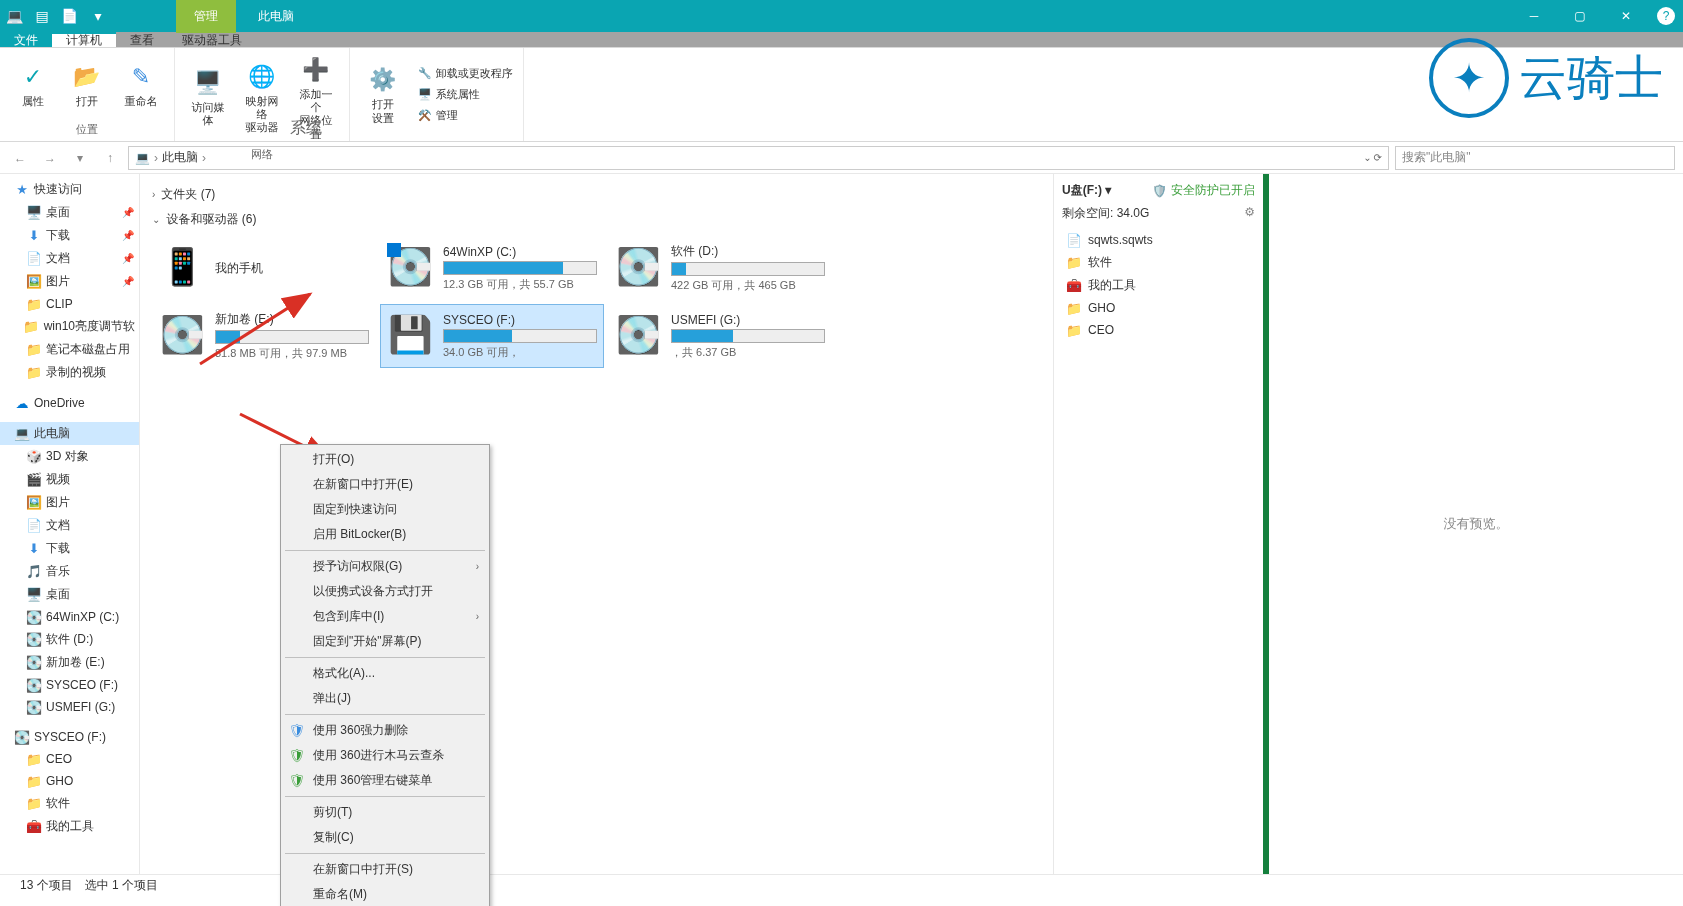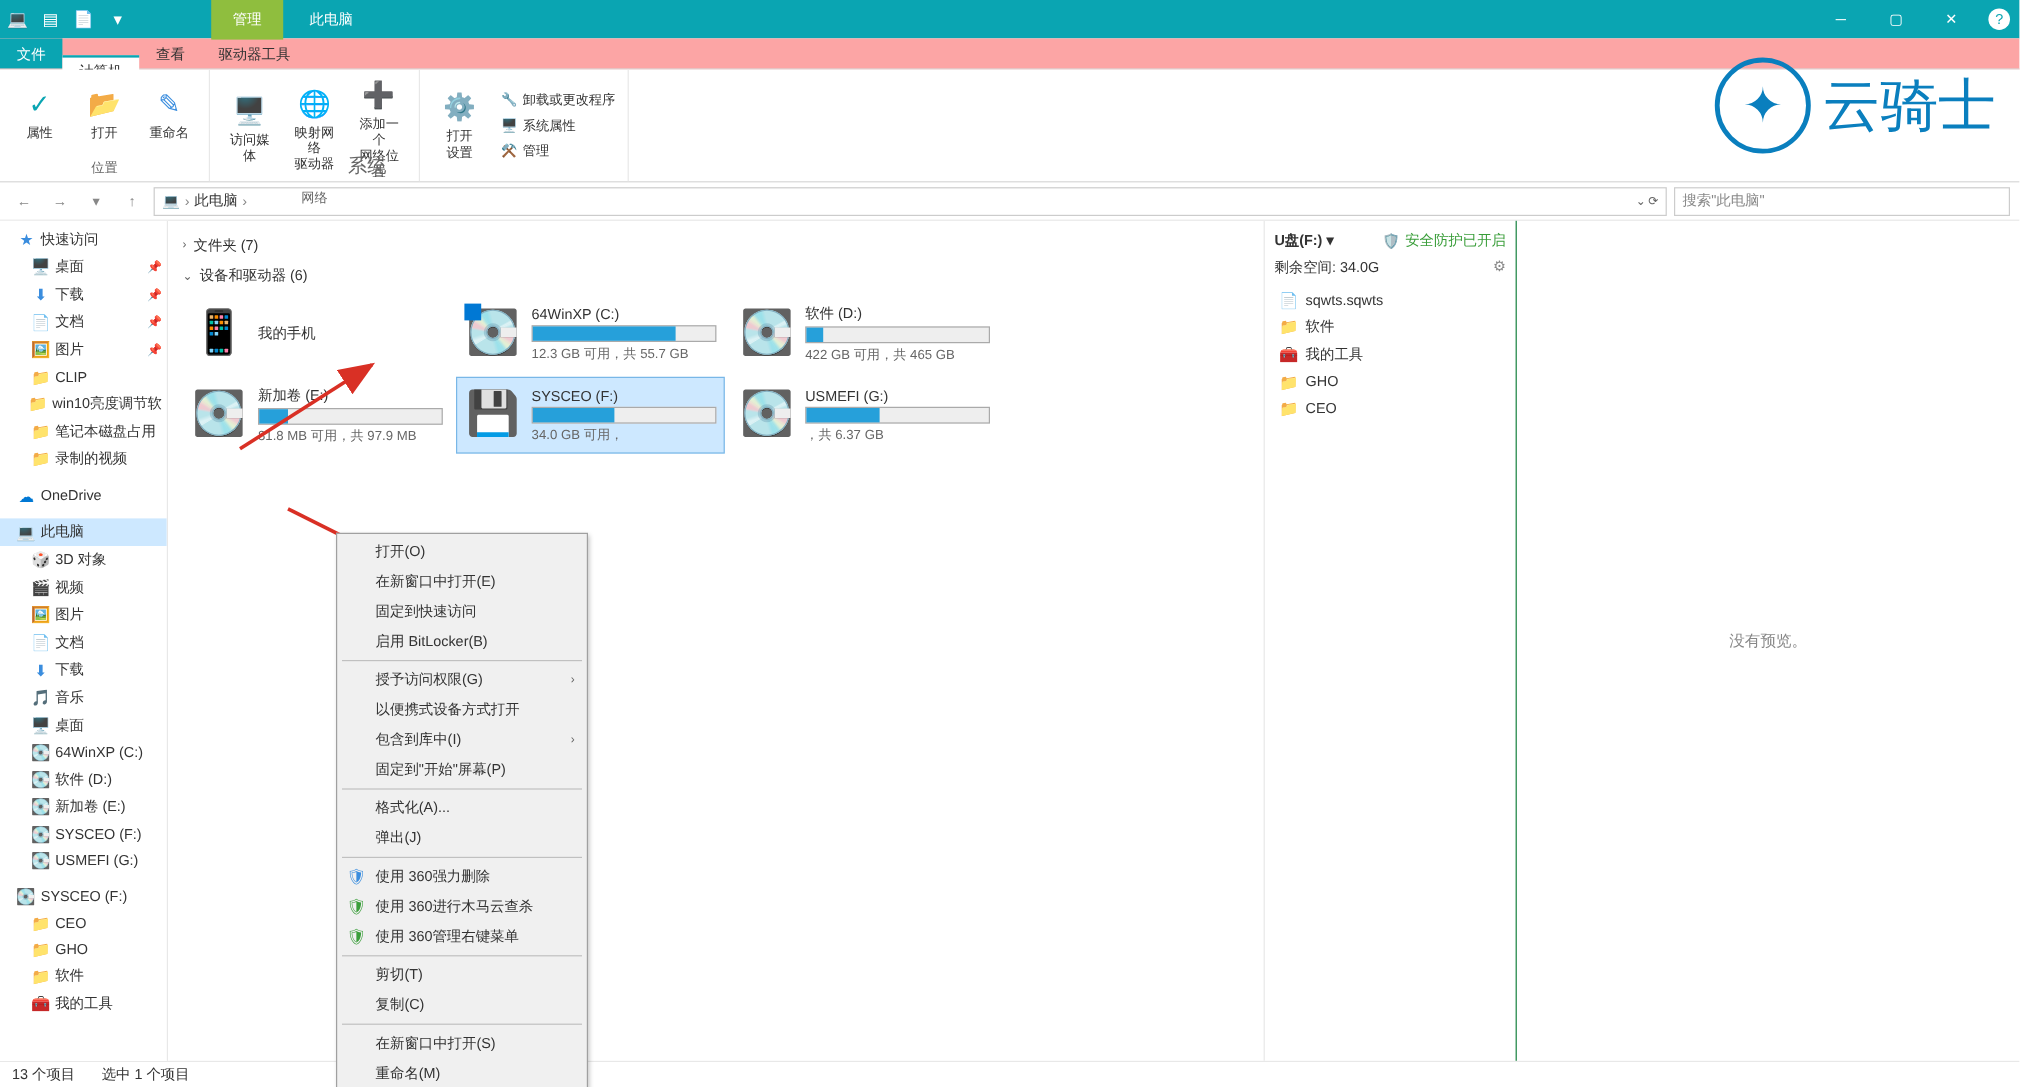--- a/index.html
+++ b/index.html
@@ -12,21 +12,21 @@
 .titlebar-qat { display: flex; gap: 4px; }
 .qat-btn { width: 24px; height: 24px; display: flex; align-items: center; justify-content: center; color: #fff; cursor: pointer; font-size: 14px; }
 .titlebar-tabs { display: flex; margin-left: 60px; }
 .titlebar-tab { padding: 8px 18px; color: #fff; }
 .titlebar-tab.active { background: #8fbe3e; }
 .titlebar-title { color: #fff; padding: 0 16px; }
 .titlebar-right { display: flex; }
 .win-btn { width: 46px; height: 32px; display: flex; align-items: center; justify-content: center; color: #fff; font-size: 12px; }
 
 
-.ribbon-tabs { height: 26px; background: #fca5a5; border-bottom: 1px solid #d8d8d8; display: flex; align-items: center; }
+.ribbon-tabs { height: 16px; background: #a3a3a3; border-bottom: 1px solid #d8d8d8; display: flex; align-items: flex-end; }
 .rtab { padding: 0 14px; height: 100%; display: flex; align-items: center; cursor: pointer; border-top: 2px solid transparent; }
 .rtab.file { background: #0aa5b2; color: #fff; }
 .rtab.active { border-top: 2px solid #0aa5b2; background: #fff; margin-top: 28px; }
 
 
 .ribbon { height: 94px; background: #fff; border-bottom: 1px solid #d8d8d8; display: flex; position: relative; }
 .ribbon-group { display: flex; flex-direction: column; padding: 2px 8px; border-right: 1px solid #e8e8e8; }
 .ribbon-group-items { display: flex; flex: 1; gap: 4px; }
 .ribbon-group-label { font-size: 11px; color: #666; text-align: center; padding: 2px 0; }
 .ribbon-btn { display: flex; flex-direction: column; align-items: center; justify-content: center; width: 50px; padding: 4px; cursor: pointer; }
@@ -78,34 +78,34 @@
 
 
 .right-panel { width: 210px; border-left: 1px solid #e8e8e8; padding: 6px 8px; font-size: 12px; }
 .rp-header { display: flex; justify-content: space-between; align-items: center; padding: 2px 0; }
 .rp-header .title-dd { font-weight: bold; }
 .rp-security { color: #3a9e3a; display: flex; align-items: center; gap: 4px; }
 .rp-sub { color: #333; margin: 4px 0 8px 0; display:flex; justify-content:space-between; }
 .rp-list { display: flex; flex-direction: column; gap: 2px; }
 .rp-item { display: flex; align-items: center; gap: 6px; padding: 2px 4px; }
 
-.preview-panel { width: 420px; border-left: 1px solid #15803d; display: flex; align-items: center; justify-content: center; color: #888; font-size: 13px; }
+.preview-panel { width: 420px; border-left: 6px solid #15803d; display: flex; align-items: center; justify-content: center; color: #888; font-size: 13px; }
 
 
 .context-menu { position: absolute; left: 280px; top: 444px; width: 210px; background: #f0f0f0; border: 1px solid #a0a0a0; box-shadow: 2px 2px 4px rgba(0,0,0,0.25); padding: 2px; z-index: 1000; font-size: 12px; }
 .cm-item { padding: 4px 8px 4px 30px; position: relative; cursor: default; display:flex; justify-content:space-between; align-items:center; }
 .cm-item .cm-icon { position: absolute; left: 6px; width: 16px; height: 16px; display: flex; align-items: center; justify-content: center; font-size: 13px; }
 .cm-item .arrow { color: #666; font-size: 10px; }
 .cm-sep { height: 1px; background: #c0c0c0; margin: 3px 2px; }
 
 
 .arrow-svg { position: absolute; pointer-events: none; z-index: 900; }
 
 
-.statusbar { height: 22px; border-top: 1px solid #e8e8e8; display: flex; align-items: center; padding: 0 10px; font-size: 12px; color: #333; gap: 22px; }
+.statusbar { height: 22px; border-top: 1px solid #e8e8e8; display: flex; align-items: center; padding: 0 20px; font-size: 12px; color: #333; gap: 12px; }
 
 
 .ficon-yellow { color: #f7b733; }
 .ficon-blue { color: #3a8dde; }
 .ficon-teal { color: #0aa5b2; }
 .ficon-gray { color: #888; }
 .ficon-cloud { color: #0078d4; }
 .ficon-green { color: #3a9e3a; }
 .ficon-orange { color: #f39c12; }
 </style>

